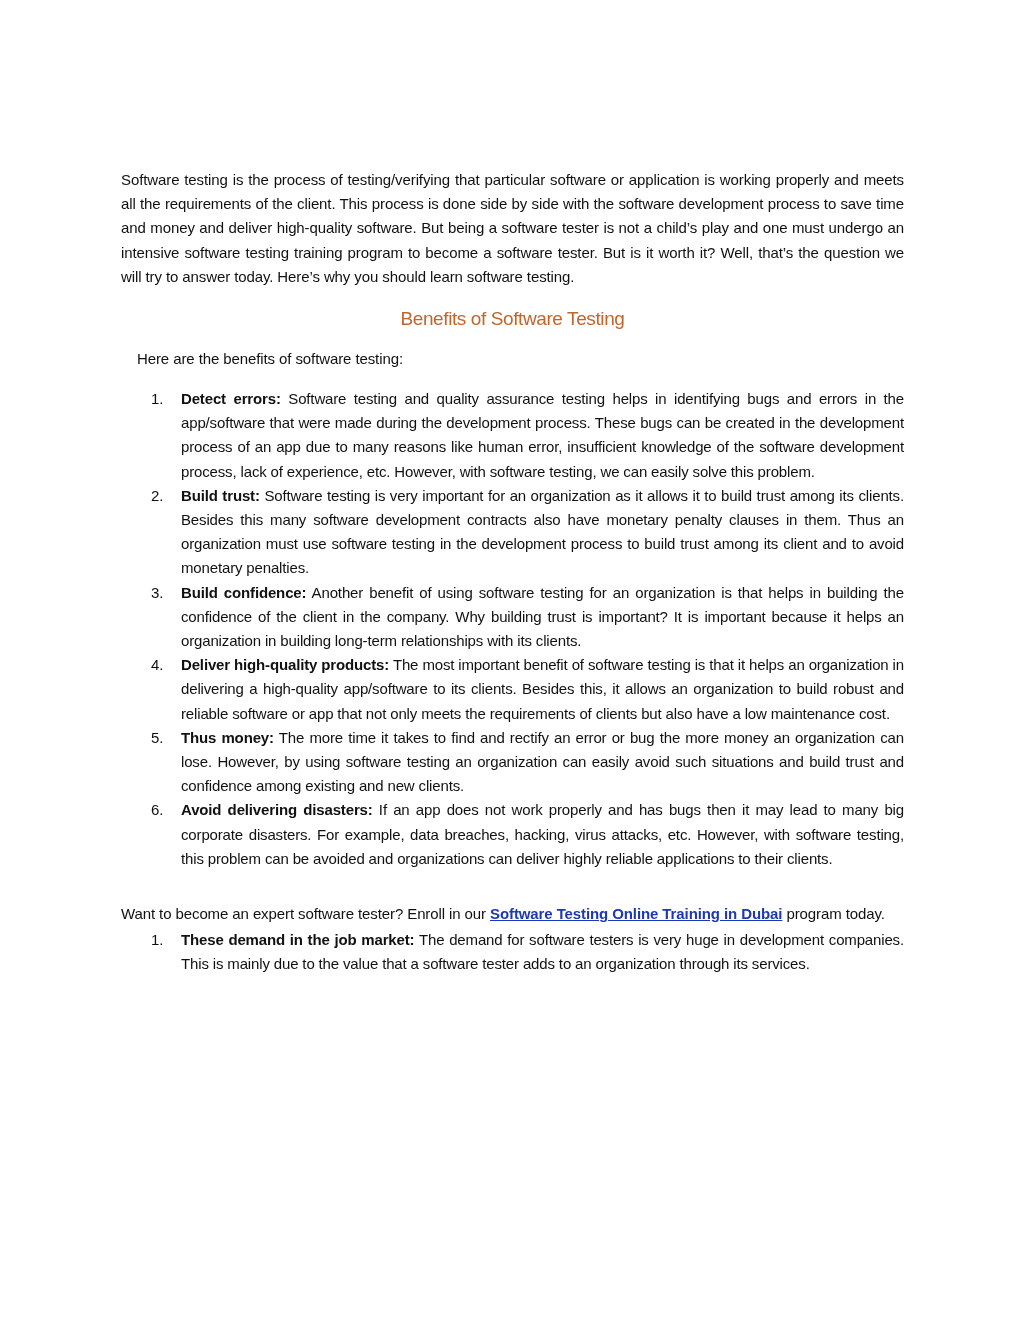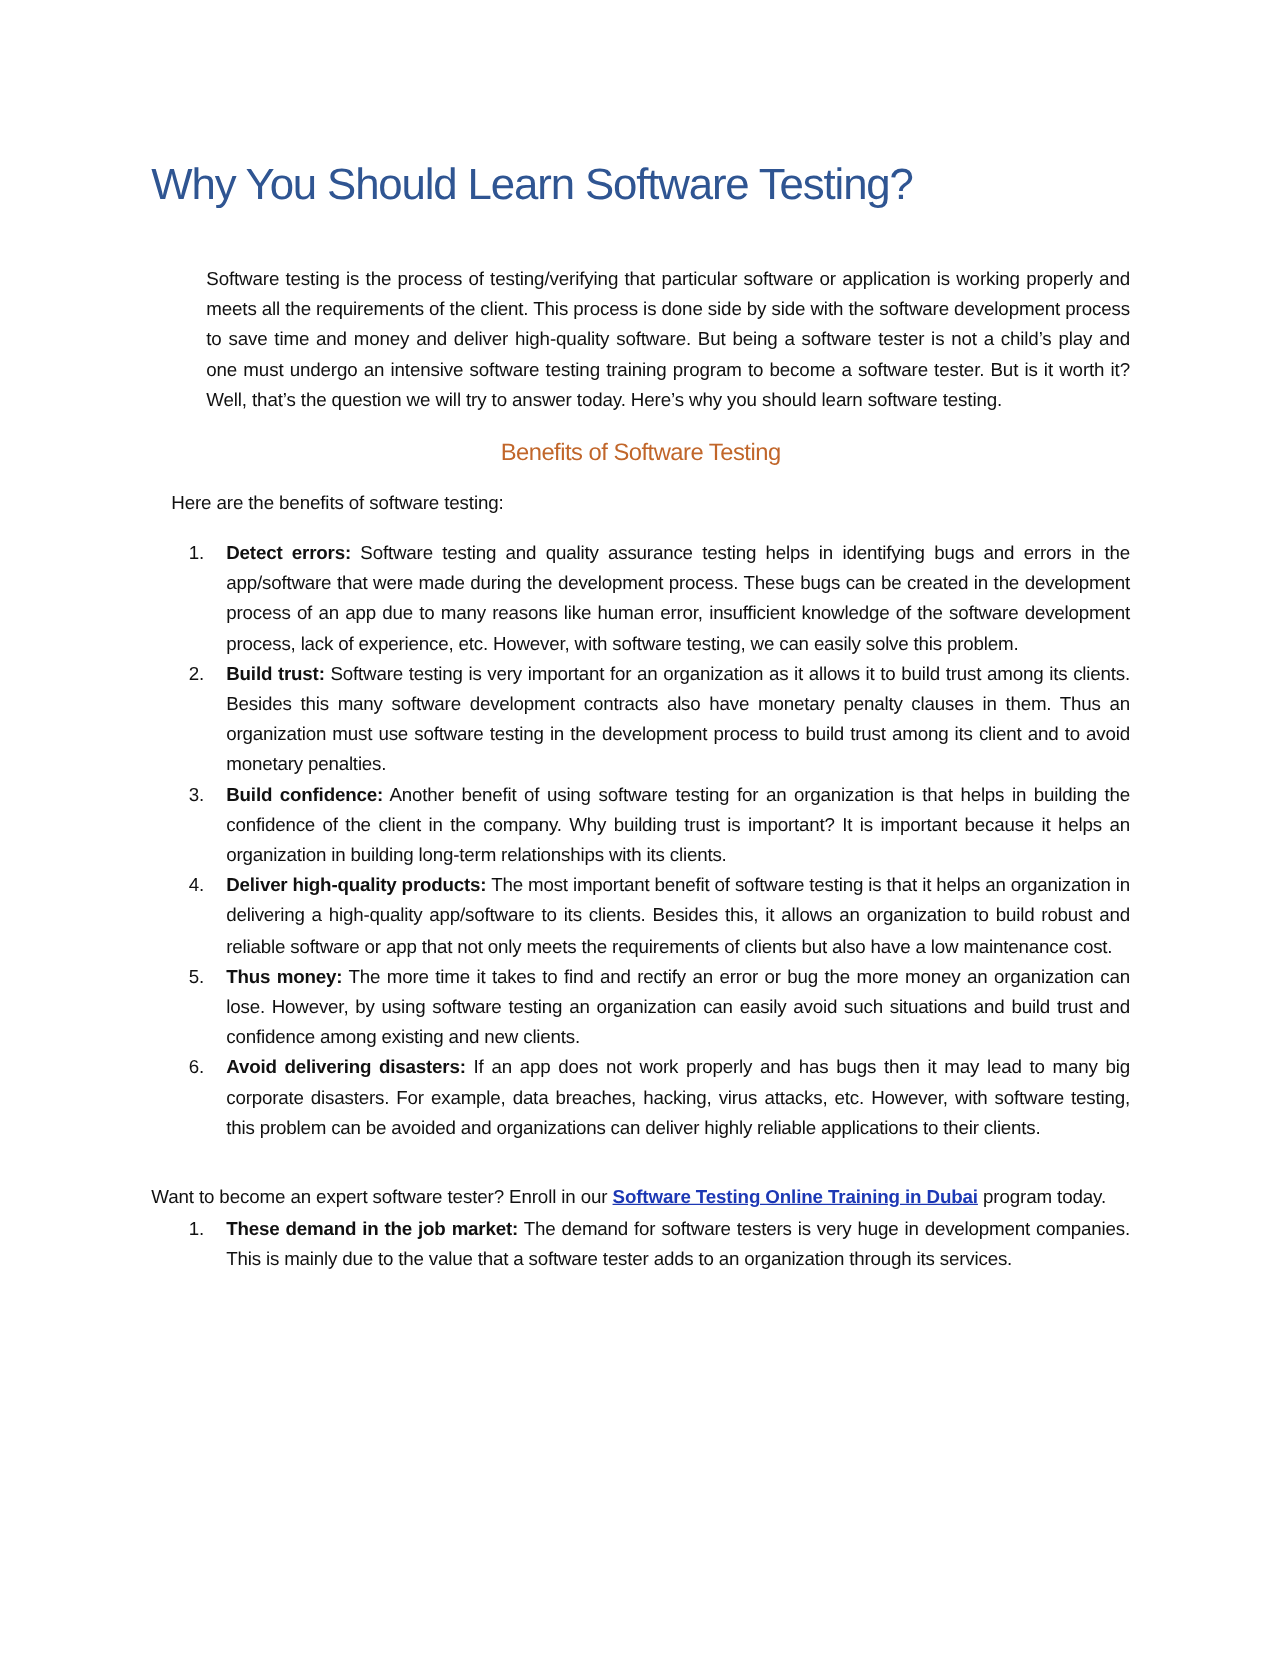--- a/index.html
+++ b/index.html
@@ -35,21 +35,20 @@
     .para {
       font-size: 15px;
       line-height: 24.2px;
       text-align: justify;
       text-align-last: left;
       margin: 0;
       letter-spacing: -0.1px;
     }
     .intro {
       margin-top: 42px;
-      margin-left: 44px;
     }
     .section-heading {
       font-size: 19px;
       color: #c1662a;
       font-weight: normal;
       margin: 0;
       letter-spacing: -0.4px;
       line-height: 24px;
       text-align: center;
     }
@@ -97,21 +96,20 @@
     }
     ol.list.adv {
       margin-top: 2px;
     }
   </style>
 </head>
 <body>
 
 <div class="page">
 
-  <h1 class="title">Why You Should Learn Software Testing?</h1>
 
   <p class="para intro">Software testing is the process of testing/verifying that particular software or application is working properly and meets all the requirements of the client. This process is done side by side with the software development process to save time and money and deliver high-quality software. But being a software tester is not a child’s play and one must undergo an intensive software testing training program to become a software tester. But is it worth it? Well, that’s the question we will try to answer today.  Here’s why you should learn software testing.</p>
 
   <h2 class="section-heading h-benefits">Benefits of Software Testing</h2>
   <p class="lead">Here are the benefits of software testing:</p>
 
   <ol class="list">
     <li>
       <span class="num">1.</span><span class="term">Detect errors:</span><span> Software testing and quality assurance testing helps in identifying bugs and errors in the app/software that were made during the development process. These bugs can be created in the development process of an app due to many reasons like human error, insufficient knowledge of the software development process, lack of experience, etc. However, with software testing, we can easily solve this problem.</span>
     </li>

